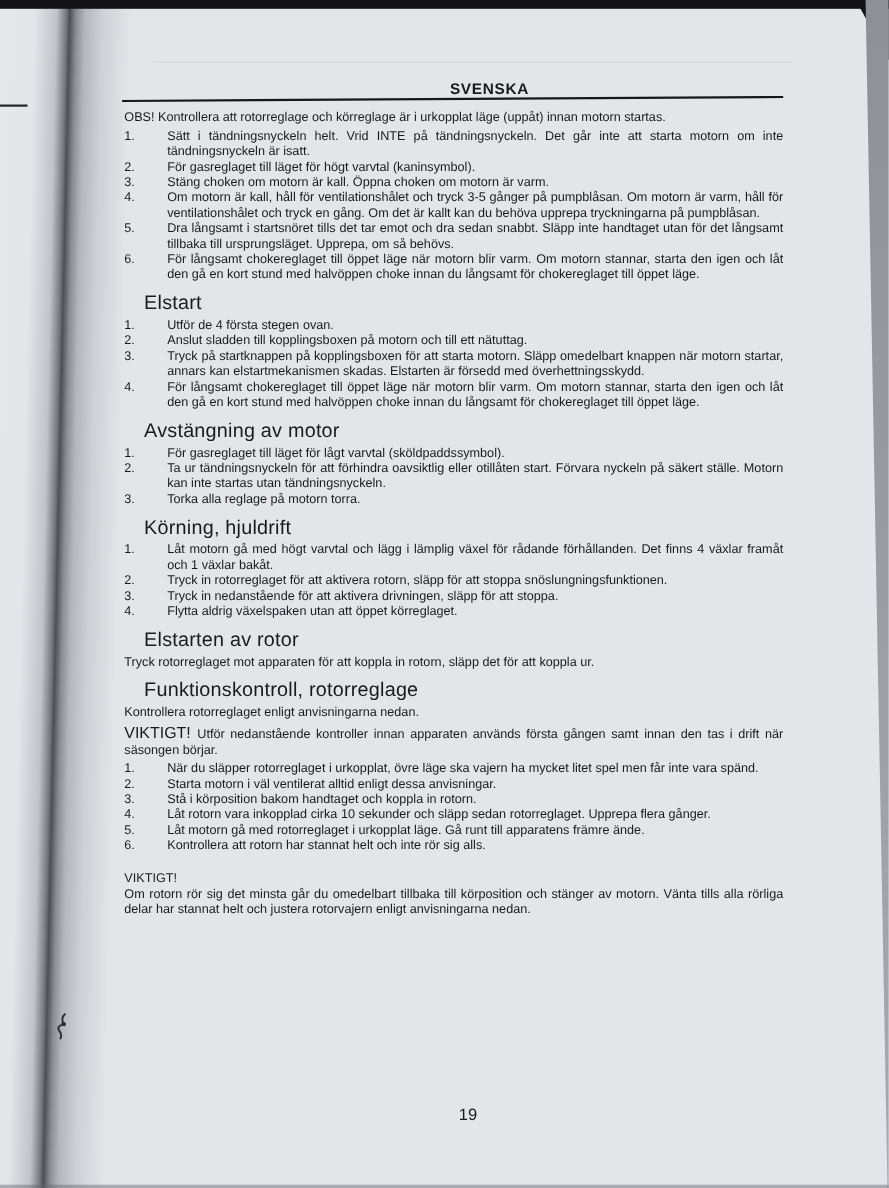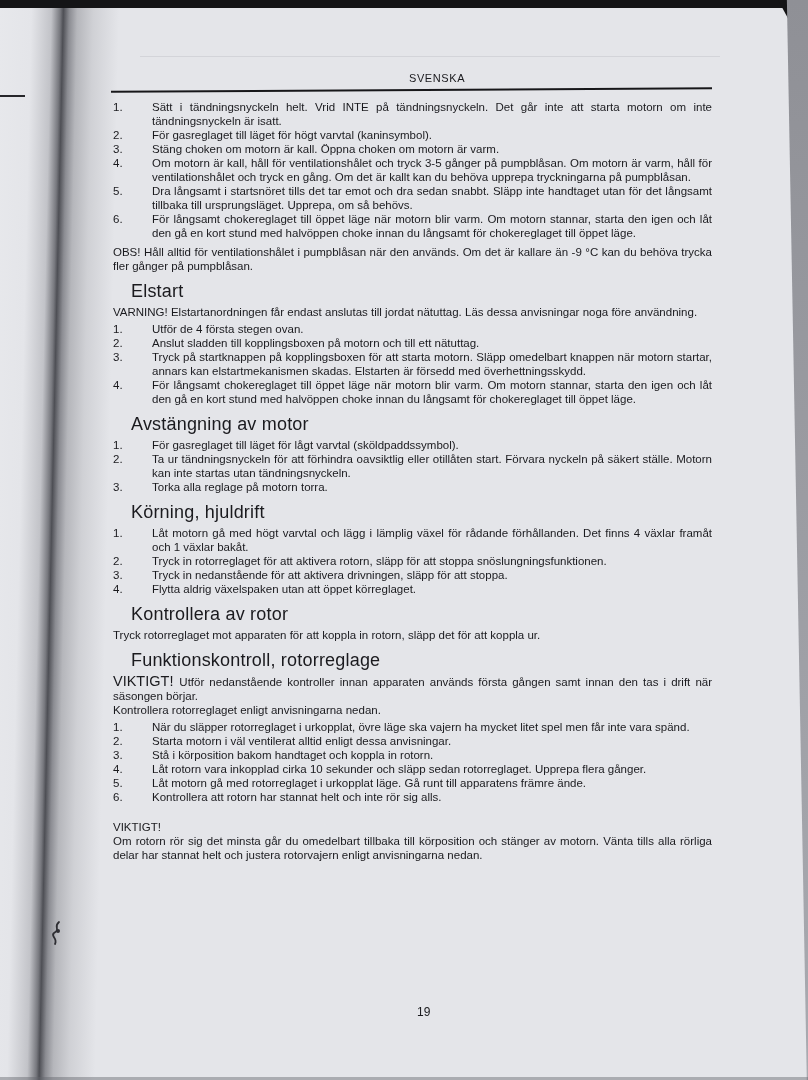--- a/index.html
+++ b/index.html
@@ -27,23 +27,23 @@
   .right-edge{
     position:absolute;right:0;top:0;width:24px;height:1080px;
     background:linear-gradient(180deg,#8f9096,#a9aab0);
     clip-path:polygon(12% 0,100% 0,100% 100%,95% 100%);
   }
   .bottom-edge{position:absolute;left:0;bottom:0;width:808px;height:3px;background:rgba(100,101,108,.45);}
   .margin-dash{position:absolute;left:0;top:95px;width:25px;height:2px;background:#26262a;}
   .crease{position:absolute;left:140px;top:56px;width:580px;height:1px;background:rgba(70,70,80,.10);}
   .pen-mark{position:absolute;left:49px;top:920px;width:16px;height:26px;}
   
-  .svenska{position:absolute;left:409px;top:72px;font-size:11px;letter-spacing:.6px;color:var(--ink,#1a1a1e);}
+  .svenska{position:absolute;left:409px;top:72px;font-size:14px;letter-spacing:.6px;color:var(--ink,#1a1a1e);font-weight:bold;}
   .rule{position:absolute;left:111px;top:89px;width:601px;height:2px;background:#17171a;transform:rotate(-.35deg);}
-  .pagenum{position:absolute;left:417px;top:1005px;font-size:12px;color:var(--ink,#1a1a1e);}
+  .pagenum{position:absolute;left:417px;top:1005px;font-size:15px;color:var(--ink,#1a1a1e);}
   
   .content{
     position:absolute;left:113px;top:100px;width:599px;
     color:var(--ink,#1a1a1e);font-size:11.5px;line-height:14px;
     text-rendering:optimizeLegibility;
   }
   .content > :first-child{margin-top:0;}
   .para{margin:5px 0 0;text-align:justify;}
   .para.tight{margin-top:0;}
   .para.spaced{margin-top:16px;}
@@ -70,20 +70,21 @@
   <svg width="16" height="26" viewBox="0 0 16 26">
     <path d="M10,2 C4,7 12,9 5,13 C1,16 9,18 6,24" fill="none" stroke="#2e2e33" stroke-width="1.8" stroke-linecap="round"></path>
     <circle cx="9" cy="11" r="2" fill="#2e2e33"></circle>
   </svg>
 </div>
 
 <div class="svenska">SVENSKA</div>
 <div class="rule"></div>
 
 <main class="content">
+    <p class="para">OBS! Kontrollera att rotorreglage och körreglage är i urkopplat läge (uppåt) innan motorn startas.</p>
     <div class="list">
       <div class="li">
         <span class="num">1.</span>
         <span class="txt">Sätt i tändningsnyckeln helt. Vrid INTE på tändningsnyckeln. Det går inte att starta motorn om inte tändningsnyckeln är isatt.</span>
       </div>
       <div class="li">
         <span class="num">2.</span>
         <span class="txt">För gasreglaget till läget för högt varvtal (kaninsymbol).</span>
       </div>
       <div class="li">
@@ -96,23 +97,21 @@
       </div>
       <div class="li">
         <span class="num">5.</span>
         <span class="txt">Dra långsamt i startsnöret tills det tar emot och dra sedan snabbt. Släpp inte handtaget utan för det långsamt tillbaka till ursprungsläget. Upprepa, om så behövs.</span>
       </div>
       <div class="li">
         <span class="num">6.</span>
         <span class="txt">För långsamt chokereglaget till öppet läge när motorn blir varm. Om motorn stannar, starta den igen och låt den gå en kort stund med halvöppen choke innan du långsamt för chokereglaget till öppet läge.</span>
       </div>
     </div>
-    <p class="para">OBS! Håll alltid för ventilationshålet i pumpblåsan när den används. Om det är kallare än -9 °C kan du behöva trycka fler gånger på pumpblåsan.</p>
     <h2 class="heading">Elstart</h2>
-    <p class="para">VARNING! Elstartanordningen får endast anslutas till jordat nätuttag. Läs dessa anvisningar noga före användning.</p>
     <div class="list">
       <div class="li">
         <span class="num">1.</span>
         <span class="txt">Utför de 4 första stegen ovan.</span>
       </div>
       <div class="li">
         <span class="num">2.</span>
         <span class="txt">Anslut sladden till kopplingsboxen på motorn och till ett nätuttag.</span>
       </div>
       <div class="li">
@@ -151,25 +150,25 @@
       </div>
       <div class="li">
         <span class="num">3.</span>
         <span class="txt">Tryck in nedanstående för att aktivera drivningen, släpp för att stoppa.</span>
       </div>
       <div class="li">
         <span class="num">4.</span>
         <span class="txt">Flytta aldrig växelspaken utan att öppet körreglaget.</span>
       </div>
     </div>
-    <h2 class="heading">Kontrollera av rotor</h2>
+    <h2 class="heading">Elstarten av rotor</h2>
     <p class="para">Tryck rotorreglaget mot apparaten för att koppla in rotorn, släpp det för att koppla ur.</p>
     <h2 class="heading">Funktionskontroll, rotorreglage</h2>
+    <p class="para tight">Kontrollera rotorreglaget enligt anvisningarna nedan.</p>
     <p class="para"><span class="lead">VIKTIGT! </span>Utför nedanstående kontroller innan apparaten används första gången samt innan den tas i drift när säsongen börjar.</p>
-    <p class="para tight">Kontrollera rotorreglaget enligt anvisningarna nedan.</p>
     <div class="list">
       <div class="li">
         <span class="num">1.</span>
         <span class="txt">När du släpper rotorreglaget i urkopplat, övre läge ska vajern ha mycket litet spel men får inte vara spänd.</span>
       </div>
       <div class="li">
         <span class="num">2.</span>
         <span class="txt">Starta motorn i väl ventilerat alltid enligt dessa anvisningar.</span>
       </div>
       <div class="li">

